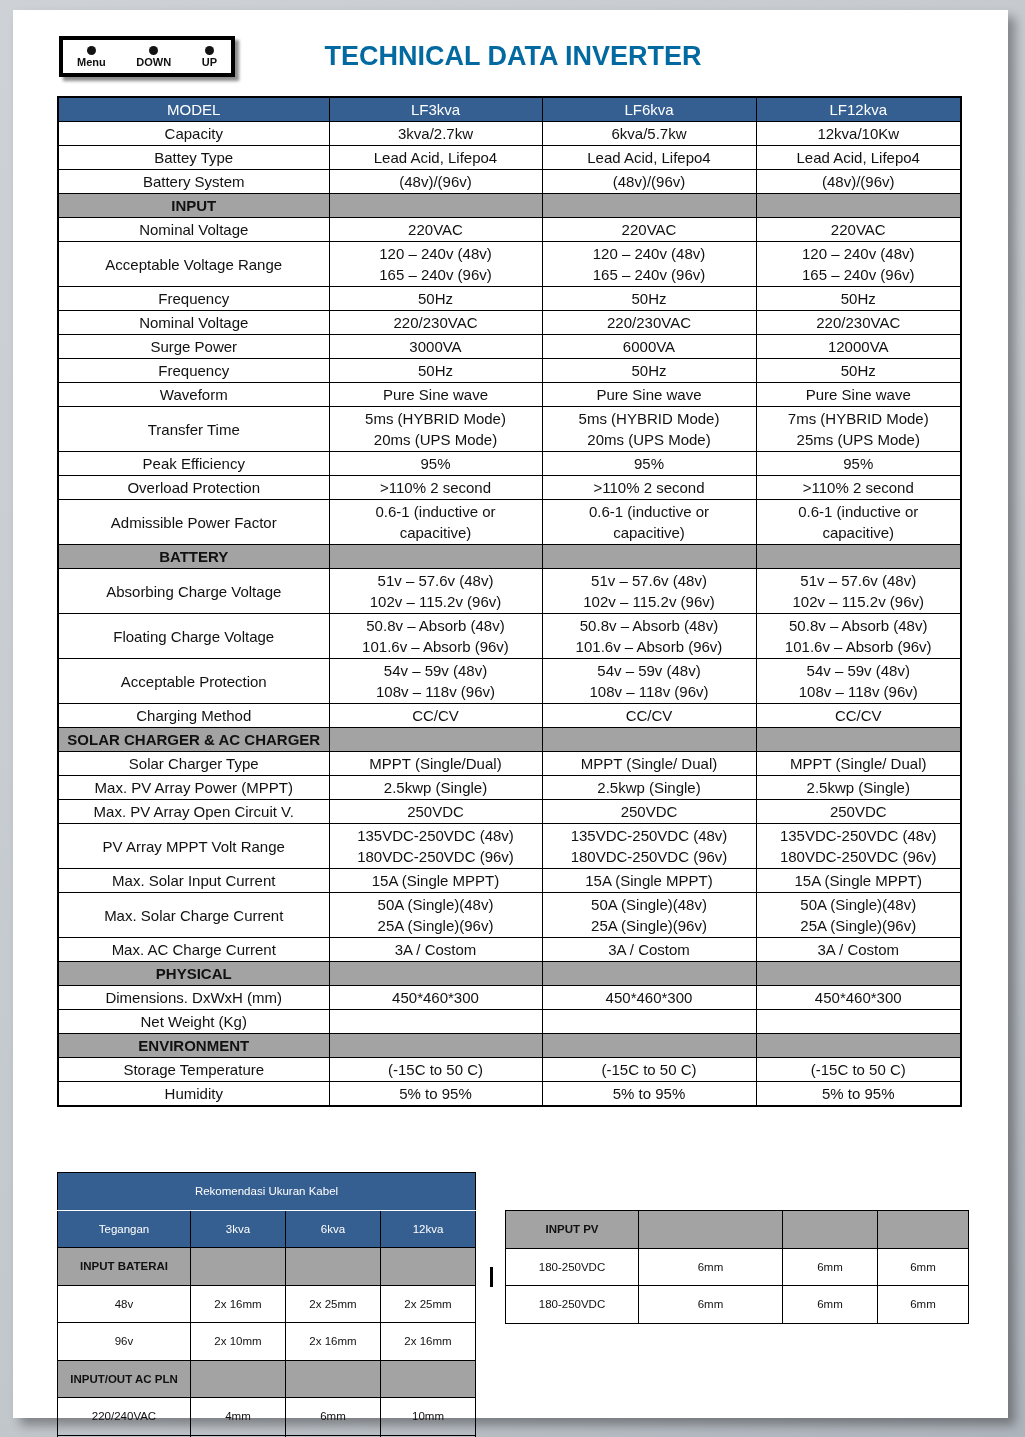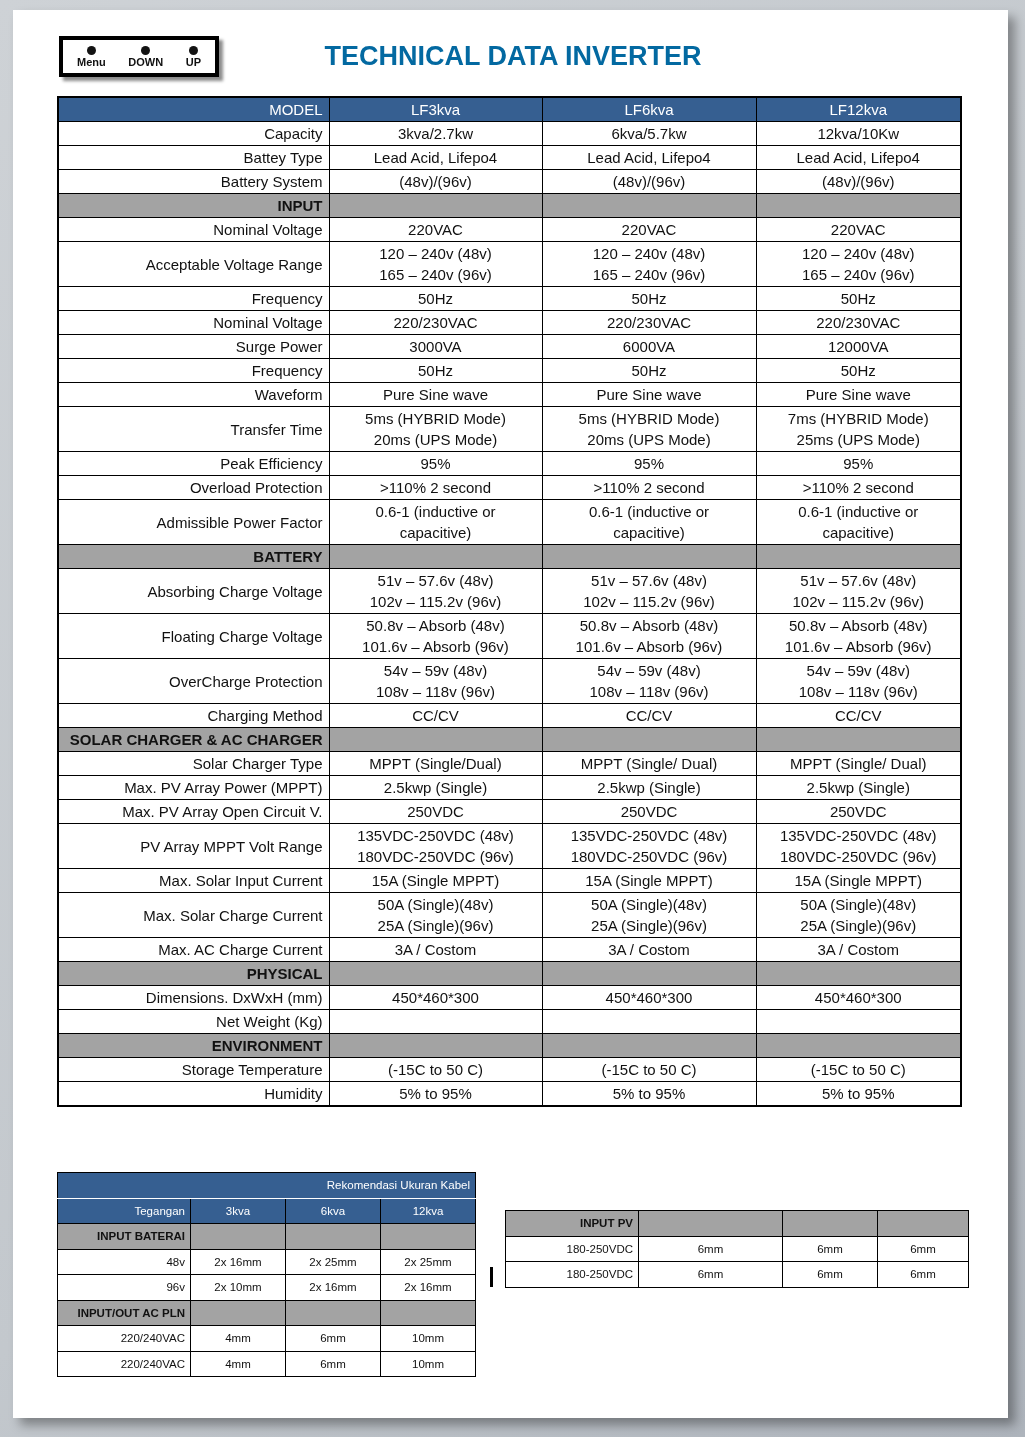--- a/index.html
+++ b/index.html
@@ -13,21 +13,21 @@
   }
   .page {
     position: absolute; left: 13px; top: 10px;
     width: 995px; height: 1408px;
     background: #ffffff;
     box-shadow: 7px 7px 10px rgba(0,0,0,0.35);
   }
   
   .control-panel {
     position: absolute; left: 46px; top: 26px;
-    width: 160px; height: 41px;
+    width: 176px; height: 41px;
     background: #fff;
     border: 4px solid #000;
     box-shadow: 4px 4px 3px rgba(0,0,0,0.45);
     display: flex; justify-content: space-between;
     padding: 3px 14px 2px 14px;
   }
   .panel-btn { display: flex; flex-direction: column; align-items: center; justify-content: center; gap: 2px; }
   .dot { width: 9px; height: 9px; border-radius: 50%; background: #131313; }
   .panel-label { font-size: 11px; font-weight: bold; line-height: 11px; }
 
@@ -44,31 +44,31 @@
   .main-table {
     position: absolute; left: 44px; top: 86px; width: 903px;
     font-size: 15px; border: 2px solid #000;
   }
   .main-table td {
     border: 1px solid #000;
     padding: 1px 6px;
     line-height: 21px;
     white-space: pre-line;
   }
-  .label-cell { text-align: right; }
+  .label-cell { text-align: center; }
   .value-cell { text-align: center; }
   .blue-row td { background: #365F91; color: #ffffff; }
   .section-row td { background: #a3a3a3; }
   .section-row .label-cell { font-weight: bold; }
 
   
   .small-table { font-size: 11.5px; border: 1px solid #000; }
   .small-table td {
     border: 1px solid #000;
-    padding: 5px 5px;
+    padding: 11px 5px;
     line-height: 14.5px;
     white-space: pre-line;
   }
   .cable-table { position: absolute; left: 44px; top: 1162px; width: 418px; }
   .pv-table   { position: absolute; left: 492px; top: 1200px; width: 463px; }
   .title-row td { border-bottom: 1px solid #ffffff; }
   .cursor-bar {
     position: absolute; left: 477px; top: 1257px;
     width: 2.5px; height: 20px; background: #000;
   }
@@ -226,21 +226,21 @@
         <tr class="data-row">
           <td class="label-cell">Floating Charge Voltage</td>
           <td class="value-cell">50.8v – Absorb (48v)
 101.6v – Absorb (96v)</td>
           <td class="value-cell">50.8v – Absorb (48v)
 101.6v – Absorb (96v)</td>
           <td class="value-cell">50.8v – Absorb (48v)
 101.6v – Absorb (96v)</td>
         </tr>
         <tr class="data-row">
-          <td class="label-cell">OverCharge Protection</td>
+          <td class="label-cell">Acceptable Protection</td>
           <td class="value-cell">54v – 59v (48v)
 108v – 118v (96v)</td>
           <td class="value-cell">54v – 59v (48v)
 108v – 118v (96v)</td>
           <td class="value-cell">54v – 59v (48v)
 108v – 118v (96v)</td>
         </tr>
         <tr class="data-row">
           <td class="label-cell">Charging Method</td>
           <td class="value-cell">CC/CV</td>

